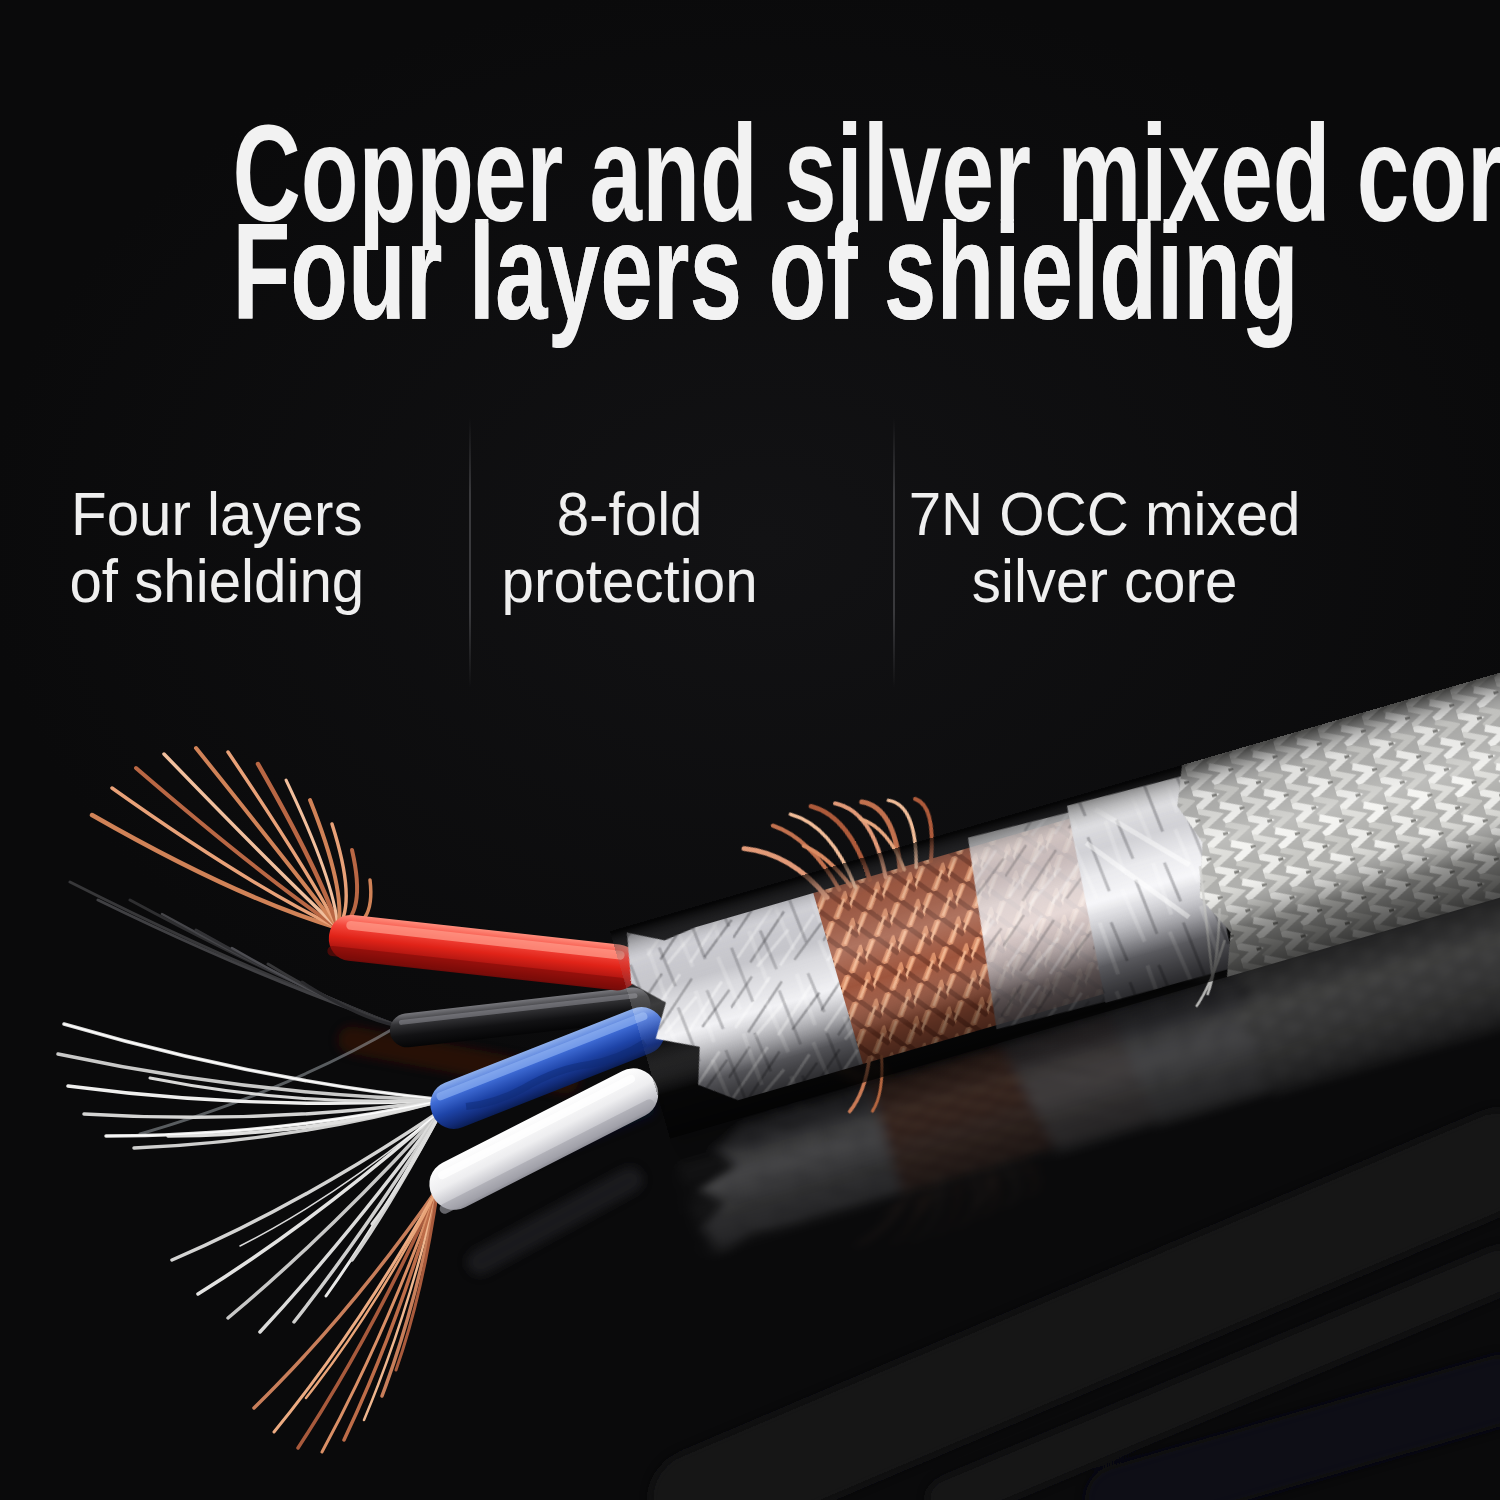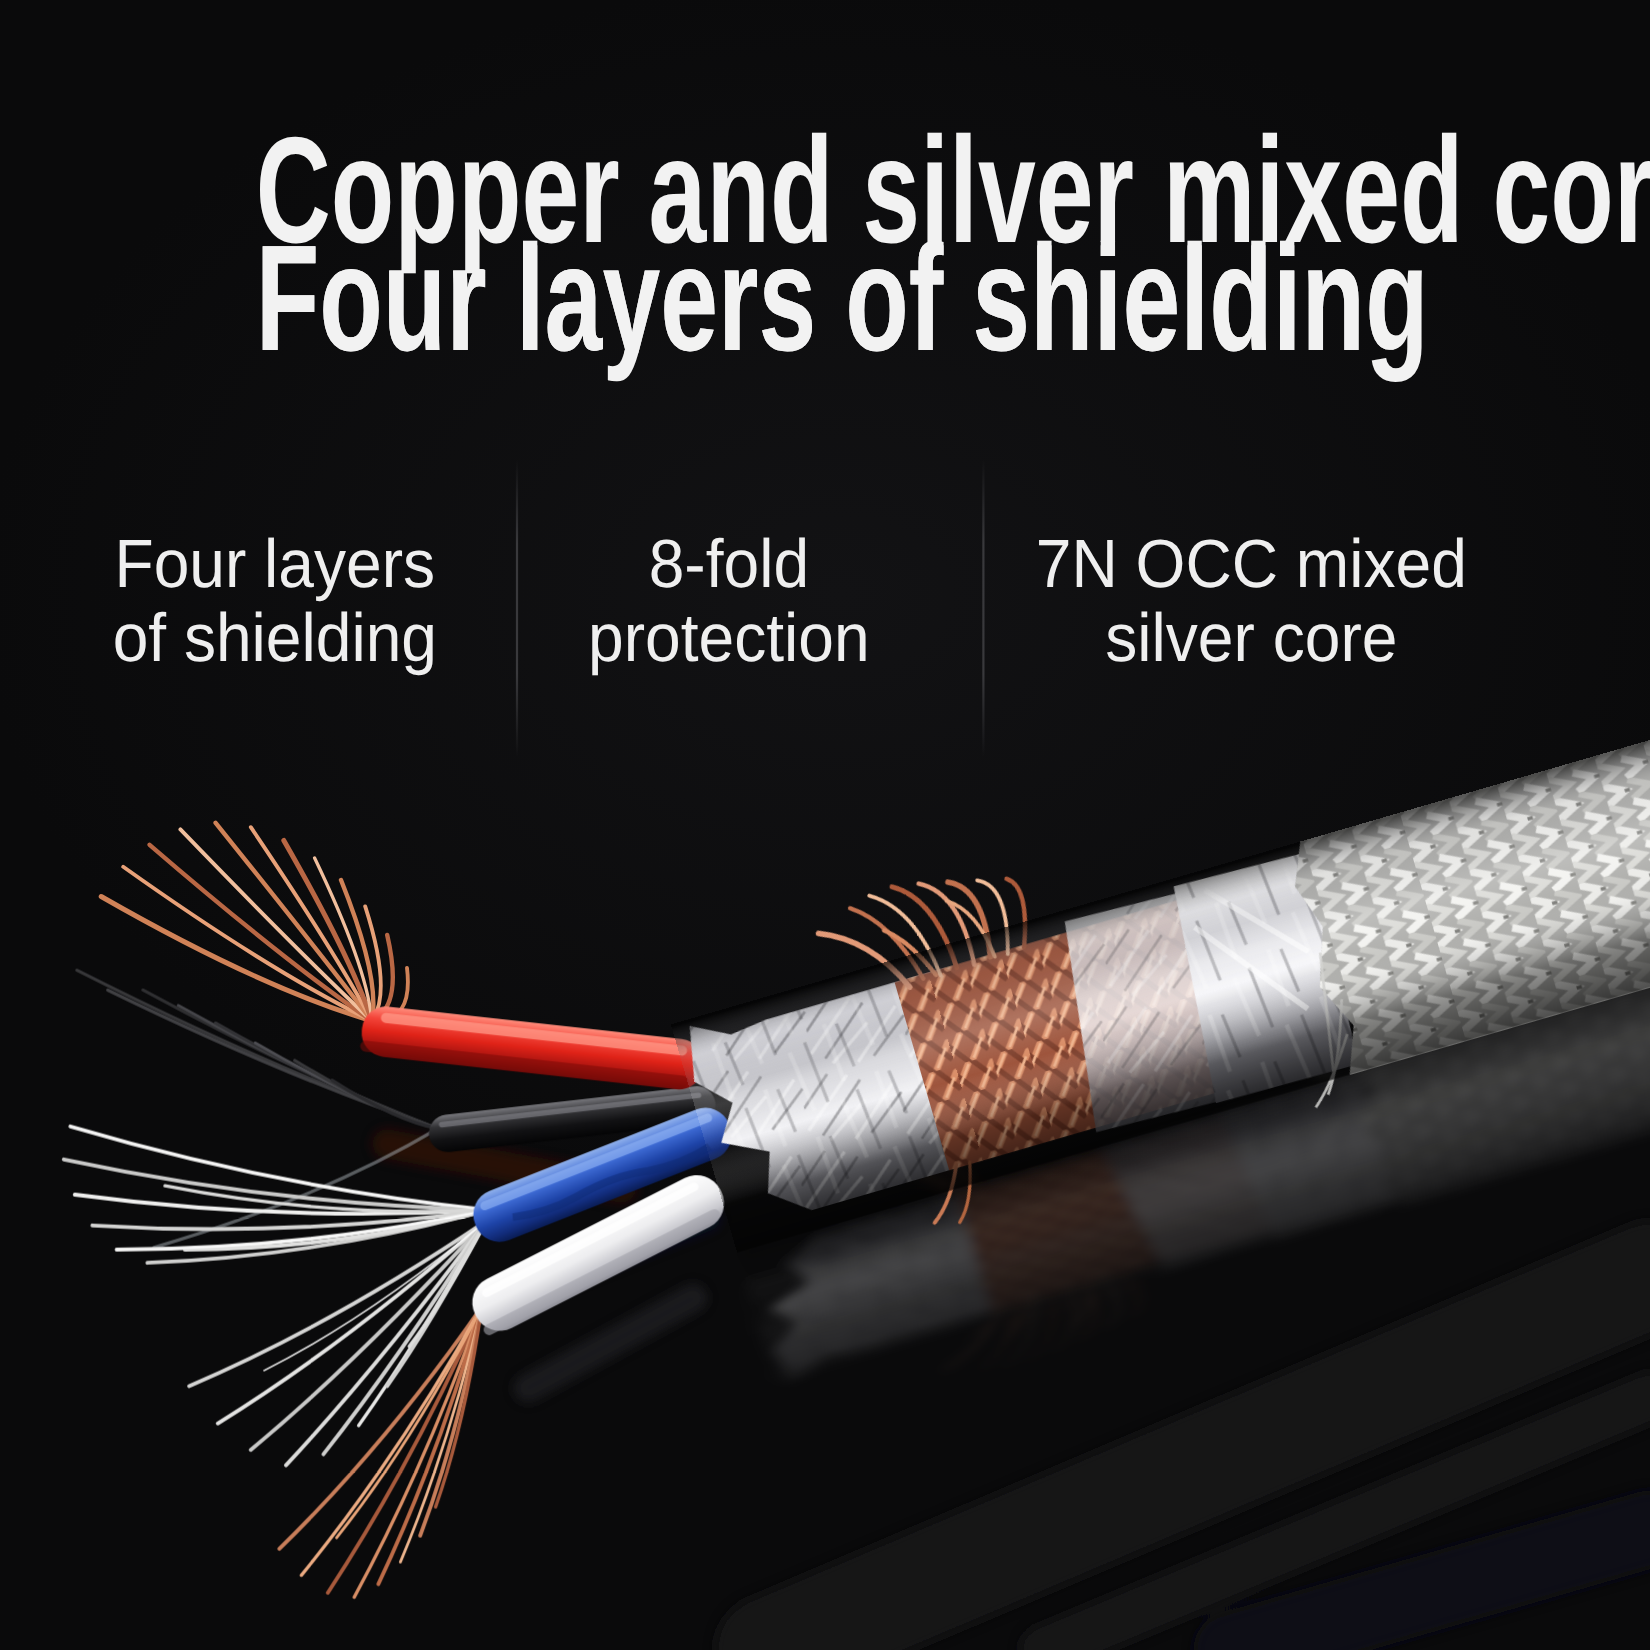--- a/index.html
+++ b/index.html
@@ -5,21 +5,21 @@
   html,body{margin:0;padding:0;background:#0a0a0b;}
   body{width:1500px;height:1500px;overflow:hidden;font-family:"Liberation Sans",sans-serif;}
   .stage{position:relative;width:1500px;height:1500px;
          background:radial-gradient(ellipse 1150px 820px at 51% 36%, #121214 0%, #0a0a0b 68%);}
   .headline{position:absolute;top:125px;left:0;width:1500px;text-align:center;
             color:#f2f2f2;font-weight:700;font-size:137px;line-height:98px;
             transform:scaleX(0.69);transform-origin:750px 50%;white-space:nowrap;}
   .headline .hl2{background:linear-gradient(180deg,#ffffff 20%,#d9d9d9 85%);
                  -webkit-background-clip:text;background-clip:text;}
   .features{position:absolute;top:480px;left:0;width:1384px;display:flex;
-            color:#efefef;font-size:62px;line-height:67px;font-weight:400;padding-left:33px;}
+            color:#efefef;font-size:62px;line-height:67px;font-weight:400;}
   .feature{text-align:center;transform:scaleX(0.94);transform-origin:center top;white-space:nowrap;}
   .fc1{width:470px;}
   .fc2{width:424px;}
   .fc3{width:606px;}
   .vdiv{position:absolute;top:418px;width:2px;height:270px;
         background:linear-gradient(180deg,rgba(10,10,11,0) 0%, #39393c 28%, #39393c 72%, rgba(10,10,11,0) 100%);}
   .d1{left:469px;}
   .d2{left:893px;}
   svg.photo{position:absolute;left:0;top:0;width:1500px;height:1500px;}
 </style>

